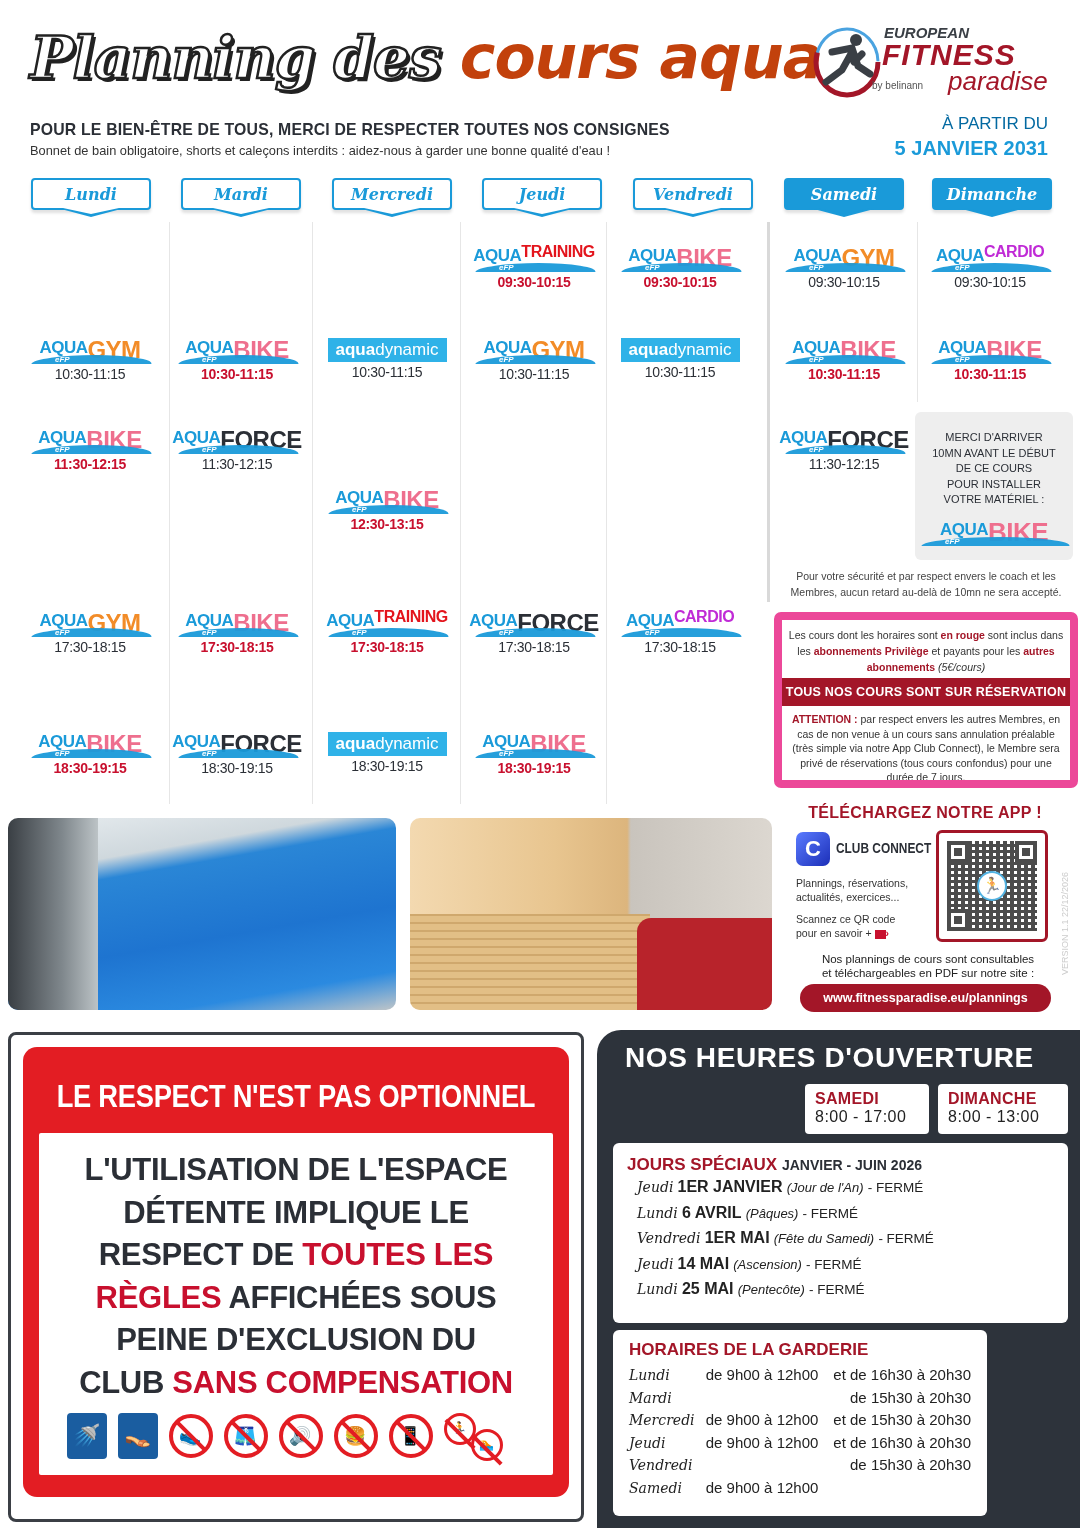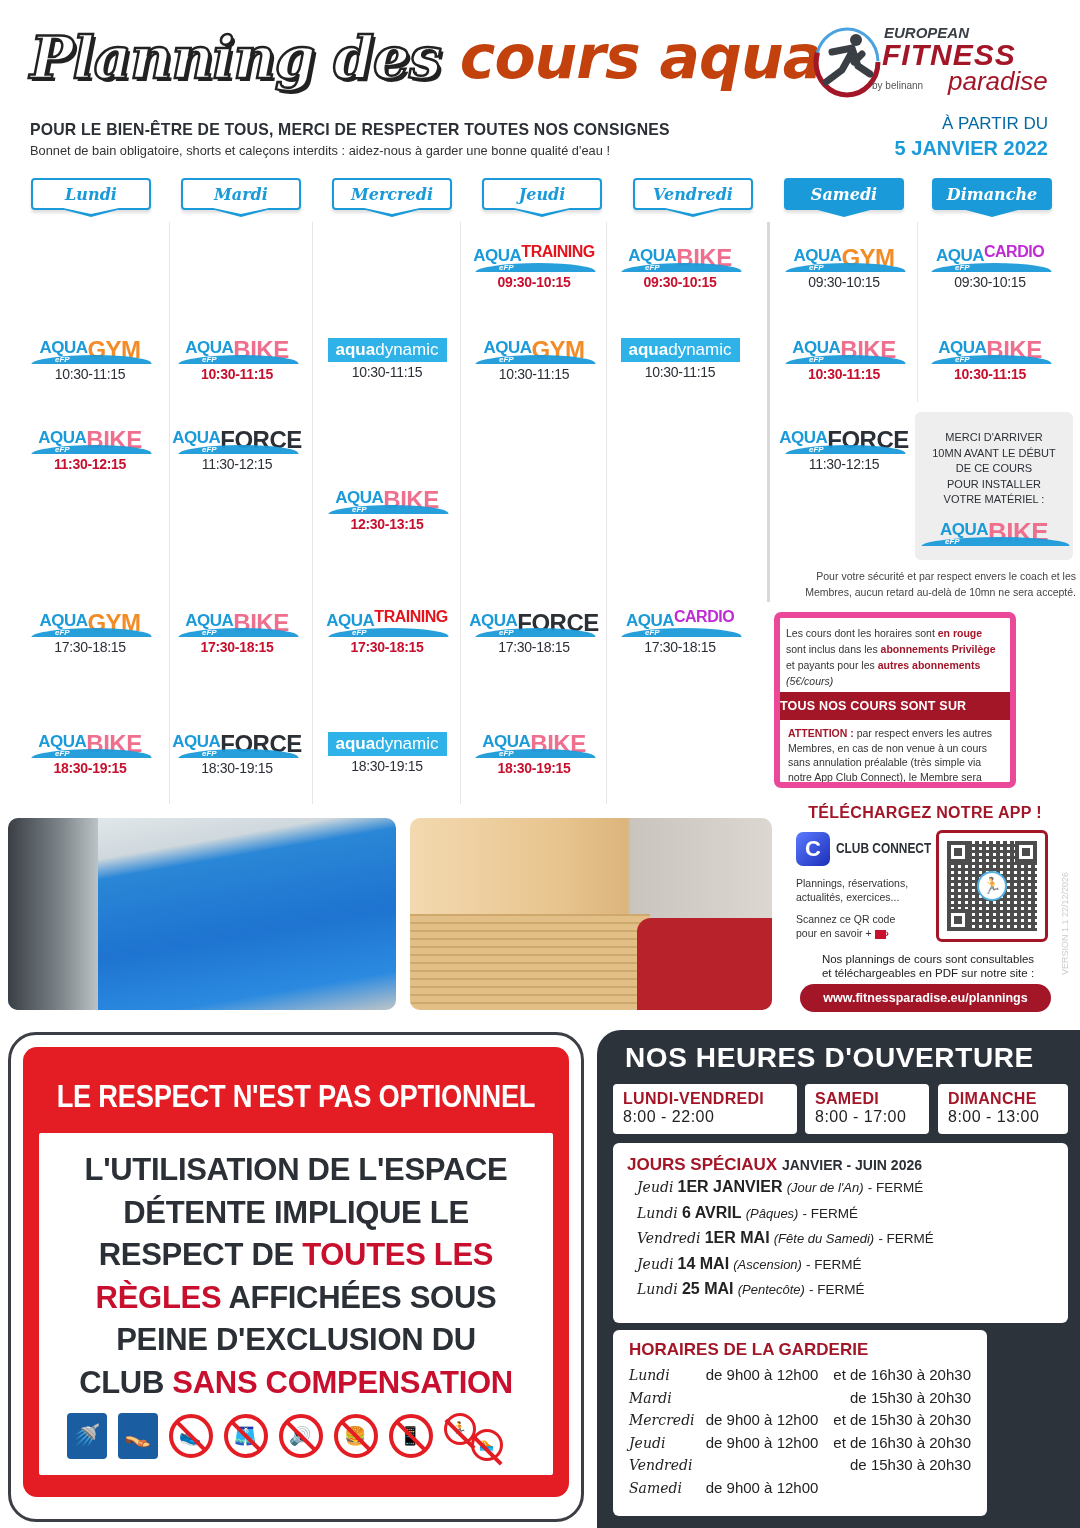--- a/index.html
+++ b/index.html
@@ -30,23 +30,23 @@
 .cname{font-weight:bold;font-size:24px;letter-spacing:-.5px;line-height:28px}
 .cname.small{font-size:16px;position:relative;top:-6px}
 .wave{position:absolute;left:8px;right:2px;bottom:0;height:9px;background:#1a9ad9;border-radius:50% 50% 60% 40%/100% 100% 0 0;transform:skewX(-20deg);opacity:.95}
 .efp{position:absolute;left:30px;bottom:0;font-size:8px;font-style:italic;color:#fff;font-weight:bold;z-index:2}
 .ctime{font-size:14px;margin-top:2px;letter-spacing:-.3px}
 .ctime.red{color:#c8102e;font-weight:bold}
 .dyn{display:inline-block;background:#2fb2e8;color:#fff;font-size:17px;padding:2px 8px;height:24px;line-height:20px;margin-top:8px}
 
 .merci{left:915px;top:412px;width:158px;height:148px;background:#eeeeee;border-radius:6px;text-align:center;padding-top:18px}
 .merci .mt{font-size:11px;font-weight:normal;line-height:15.5px;color:#2b2f36}
-.retard{left:776px;top:568px;width:300px;text-align:right;font-size:10.5px;line-height:16px;color:#444}
-
-.notice{left:774px;top:612px;width:242px;height:176px;border:6px solid #ec4899;border-radius:7px;overflow:hidden;}
+.retard{left:776px;top:568px;width:300px;text-align:center;font-size:10.5px;line-height:16px;color:#444}
+
+.notice{left:774px;top:612px;width:304px;height:176px;border:8px solid #ec4899;border-radius:7px;overflow:hidden;text-align:center}
 .notice .n1{font-size:10.5px;line-height:16px;padding:7px 6px 3px;color:#333}
 .notice .n1 b{color:#a31628}
 .notice .bar{background:#a31628;color:#fff;font-weight:bold;font-size:12.5px;height:28px;line-height:28px;letter-spacing:.2px}
 .notice .n2{font-size:10.5px;line-height:14.5px;padding:6px 8px;color:#333}
 .notice .n2 b{color:#a31628}
 
 .photo{top:818px;height:192px;border-radius:10px;overflow:hidden}
 .pool{left:8px;width:388px;background:linear-gradient(170deg,#e8edf0 0%,#cfd8dd 22%,#2a86d6 30%,#1e74d0 60%,#2b8ae0 85%,#bfc5c8 100%)}
 .pool .fg{position:absolute;left:0;top:0;width:90px;height:100%;background:linear-gradient(90deg,#3a3f44,#7f878c 60%,#bcc3c6)}
 .sauna{left:410px;width:362px;background:linear-gradient(90deg,#f3d9b0 0%,#e8c58f 40%,#dcb57d 60%,#c9c4bd 61%,#dcd7d0 100%)}
@@ -64,21 +64,21 @@
 .qr .q{width:100%;height:100%;background:
  repeating-linear-gradient(90deg,#111 0 4px,transparent 4px 7px),
  repeating-linear-gradient(0deg,#111 0 3px,transparent 3px 6px);opacity:.75;position:relative}
 .qr .fin{position:absolute;width:22px;height:22px;border:4px solid #111;background:#fff}
 .qr .fin::after{content:"";position:absolute;left:3px;top:3px;width:8px;height:8px;background:#111}
 .qr .mid{position:absolute;left:50%;top:50%;width:30px;height:30px;margin:-15px;border-radius:50%;background:#fff;border:2px solid #1a9ad9;color:#c8102e;text-align:center;line-height:26px;font-size:16px}
 .version{left:1060px;top:975px;transform:rotate(-90deg);transform-origin:left top;font-size:9px;color:#ccc;white-space:nowrap}
 .plannings{left:790px;top:952px;width:276px;text-align:center;font-size:11.5px;line-height:14px;color:#222}
 .url{left:800px;top:984px;width:251px;height:28px;border-radius:14px;background:#a31628;color:#fff;font-weight:bold;font-size:12.5px;text-align:center;line-height:28px}
 
-.respect{left:8px;top:1032px;width:576px;height:490px;border:3px solid #3b3f45;border-radius:28px;background:#fff}
+.respect{left:8px;top:1032px;width:576px;height:490px;border:3px solid #3b3f45;border-radius:8px;background:#fff}
 .respect .red{position:absolute;left:12px;top:12px;right:12px;bottom:22px;background:#e31d23;border-radius:14px}
 .respect .rt{position:absolute;left:0;right:0;top:32px;text-align:center;color:#fff;font-weight:bold;font-size:31px;letter-spacing:-.3px;transform:scaleX(.88)}
 .respect .inner{position:absolute;left:16px;right:16px;top:86px;bottom:22px;background:#fff;border-radius:2px;text-align:center;padding-top:16px}
 .respect .big{font-weight:bold;font-size:31px;line-height:42.5px;color:#2b2f36;letter-spacing:-.3px}
 .respect .big .r{color:#c8102e}
 .icons{position:absolute;left:28px;bottom:14px;display:flex;gap:11px;align-items:center}
 .icons .sq{width:40px;height:46px;background:#1a5da0;border-radius:4px;color:#fff;font-size:22px;text-align:center;line-height:46px}
 .icons .no{width:44px;height:44px;border-radius:50%;border:4px solid #e31d23;position:relative;text-align:center;line-height:36px;font-size:18px;color:#222}
 .icons .no::after{content:"";position:absolute;left:50%;top:-2px;width:4px;height:40px;margin-left:-2px;background:#e31d23;transform:rotate(-45deg)}
 
@@ -119,21 +119,21 @@
   </svg>
   <div style="position:absolute;left:72px;top:2px;font-size:15px;font-weight:bold;font-style:italic;color:#3a3f45">EUROPEAN</div>
   <div style="position:absolute;left:70px;top:16px;font-size:30px;font-weight:bold;font-style:italic;color:#a31628;letter-spacing:1px">FITNESS</div>
   <div style="position:absolute;left:60px;top:58px;font-size:10px;color:#555">by belinann</div>
   <div style="position:absolute;left:136px;top:44px;font-size:26px;font-style:italic;color:#a31628">paradise</div>
 </div>
 
 <div class="abs consigne1">POUR LE BIEN-ÊTRE DE TOUS, MERCI DE RESPECTER TOUTES NOS CONSIGNES</div>
 <div class="abs consigne2">Bonnet de bain obligatoire, shorts et caleçons interdits : aidez-nous à garder une bonne qualité d'eau !</div>
 <div class="abs partir">À PARTIR DU</div>
-<div class="abs date">5 JANVIER 2022</div>
+<div class="abs date">5 JANVIER 2031</div>
 
 <div class="abs day" style="left:31px">Lundi</div>
 <div class="abs day" style="left:181px">Mardi</div>
 <div class="abs day" style="left:332px">Mercredi</div>
 <div class="abs day" style="left:482px">Jeudi</div>
 <div class="abs day" style="left:633px">Vendredi</div>
 <div class="abs day we" style="left:784px">Samedi</div>
 <div class="abs day we" style="left:932px">Dimanche</div>
 
 <div class="abs vline" style="left:169px;height:582px"></div>
@@ -424,24 +424,20 @@
         <div class="no">📱</div>
         <div class="no" style="width:32px;height:32px;line-height:24px;font-size:12px;border-width:3px;margin-top:-14px">🏃</div>
         <div class="no" style="width:32px;height:32px;line-height:24px;font-size:12px;border-width:3px;margin-left:-16px;margin-top:18px">🏊</div>
       </div>
     </div>
   </div>
 </div>
 
 <div class="abs hours">
   <div class="ht">NOS HEURES D'OUVERTURE</div>
-  <div class="hbox" style="left:16px;width:184px">
-      <div class="hd">LUNDI-VENDREDI</div>
-      <div class="hv">8:00 - 22:00</div>
-    </div>
   <div class="hbox" style="left:208px;width:124px">
       <div class="hd">SAMEDI</div>
       <div class="hv">8:00 - 17:00</div>
     </div>
   <div class="hbox" style="left:341px;width:130px">
       <div class="hd">DIMANCHE</div>
       <div class="hv">8:00 - 13:00</div>
     </div>
 
   <div class="special">

